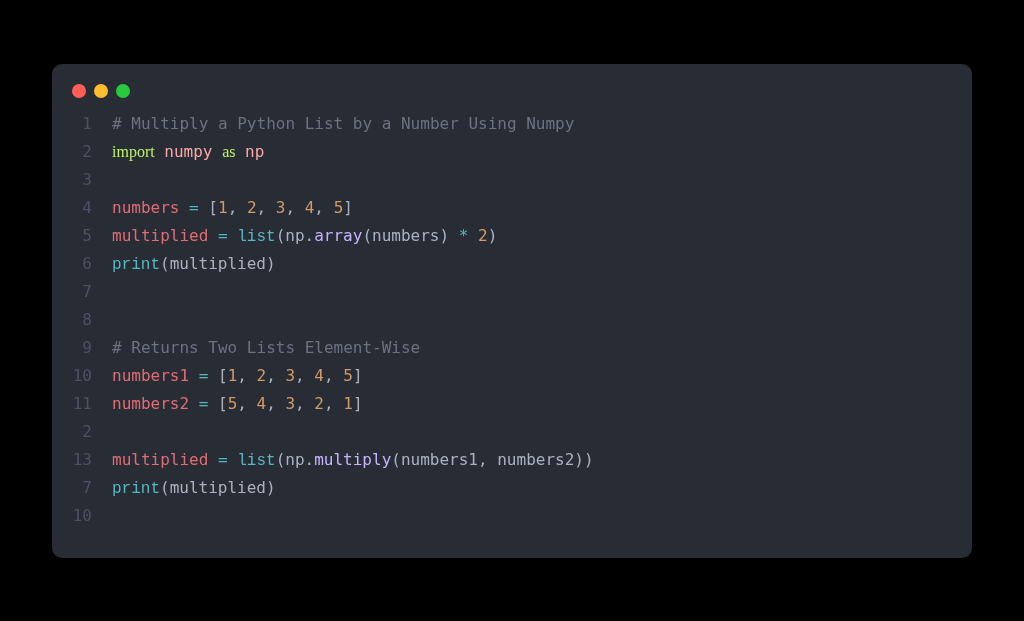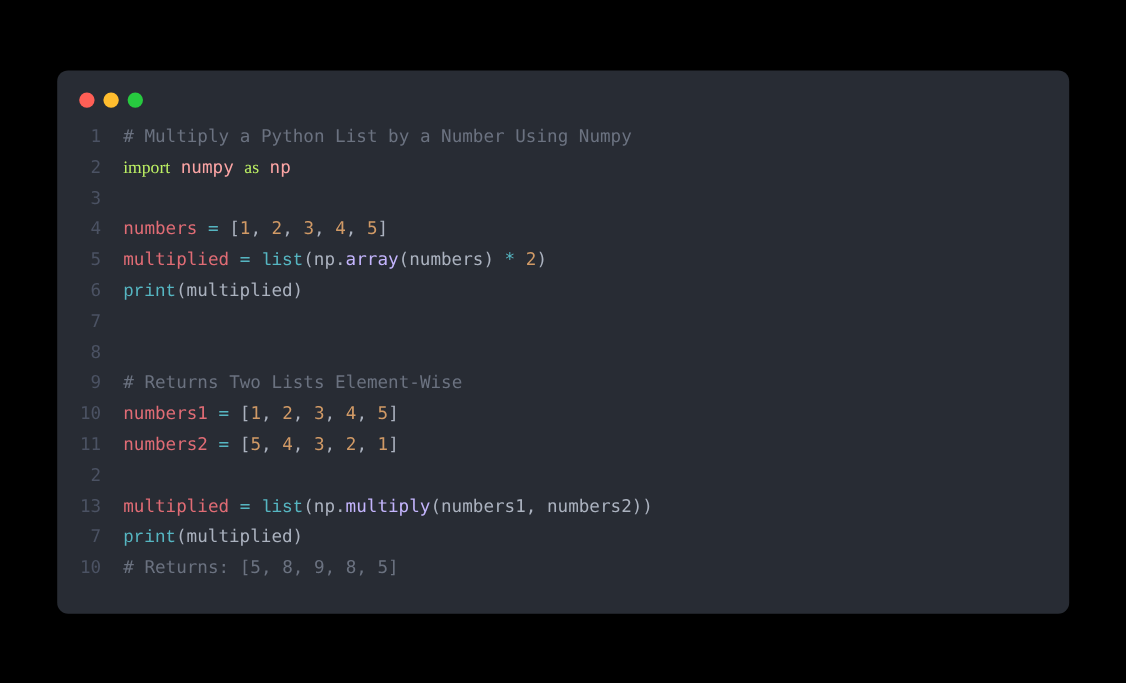--- a/index.html
+++ b/index.html
@@ -86,15 +86,15 @@
       <div class="line"><span class="gutter">5</span><span class="code"><span class="tok-variable">multiplied</span><span class="tok-plain"> </span><span class="tok-operator">=</span><span class="tok-plain"> </span><span class="tok-builtin">list</span><span class="tok-bracket">(</span><span class="tok-plain">np</span><span class="tok-punct">.</span><span class="tok-func">array</span><span class="tok-bracket">(</span><span class="tok-plain">numbers</span><span class="tok-bracket">)</span><span class="tok-plain"> </span><span class="tok-operator">*</span><span class="tok-plain"> </span><span class="tok-number">2</span><span class="tok-bracket">)</span></span></div>
       <div class="line"><span class="gutter">6</span><span class="code"><span class="tok-builtin">print</span><span class="tok-bracket">(</span><span class="tok-plain">multiplied</span><span class="tok-bracket">)</span></span></div>
       <div class="line"><span class="gutter">7</span></div>
       <div class="line"><span class="gutter">8</span><span class="code"></span></div>
       <div class="line"><span class="gutter">9</span><span class="code"><span class="tok-comment"># Returns Two Lists Element-Wise</span></span></div>
       <div class="line"><span class="gutter">10</span><span class="code"><span class="tok-variable">numbers1</span><span class="tok-plain"> </span><span class="tok-operator">=</span><span class="tok-plain"> </span><span class="tok-bracket">[</span><span class="tok-number">1</span><span class="tok-punct">, </span><span class="tok-number">2</span><span class="tok-punct">, </span><span class="tok-number">3</span><span class="tok-punct">, </span><span class="tok-number">4</span><span class="tok-punct">, </span><span class="tok-number">5</span><span class="tok-bracket">]</span></span></div>
       <div class="line"><span class="gutter">11</span><span class="code"><span class="tok-variable">numbers2</span><span class="tok-plain"> </span><span class="tok-operator">=</span><span class="tok-plain"> </span><span class="tok-bracket">[</span><span class="tok-number">5</span><span class="tok-punct">, </span><span class="tok-number">4</span><span class="tok-punct">, </span><span class="tok-number">3</span><span class="tok-punct">, </span><span class="tok-number">2</span><span class="tok-punct">, </span><span class="tok-number">1</span><span class="tok-bracket">]</span></span></div>
       <div class="line"><span class="gutter">2</span><span class="code"></span></div>
       <div class="line"><span class="gutter">13</span><span class="code"><span class="tok-variable">multiplied</span><span class="tok-plain"> </span><span class="tok-operator">=</span><span class="tok-plain"> </span><span class="tok-builtin">list</span><span class="tok-bracket">(</span><span class="tok-plain">np</span><span class="tok-punct">.</span><span class="tok-func">multiply</span><span class="tok-bracket">(</span><span class="tok-plain">numbers1</span><span class="tok-punct">, </span><span class="tok-plain">numbers2</span><span class="tok-bracket">)</span><span class="tok-bracket">)</span></span></div>
       <div class="line"><span class="gutter">7</span><span class="code"><span class="tok-builtin">print</span><span class="tok-bracket">(</span><span class="tok-plain">multiplied</span><span class="tok-bracket">)</span></span></div>
-      <div class="line"><span class="gutter">10</span><span class="code"><span class="tok-comment"># Returns: [5, 8, 9, 8, 5]</span></span></div>
+      <div class="line"><span class="gutter">10</span></div>
     </div>
 </div>
 
 </body></html>

